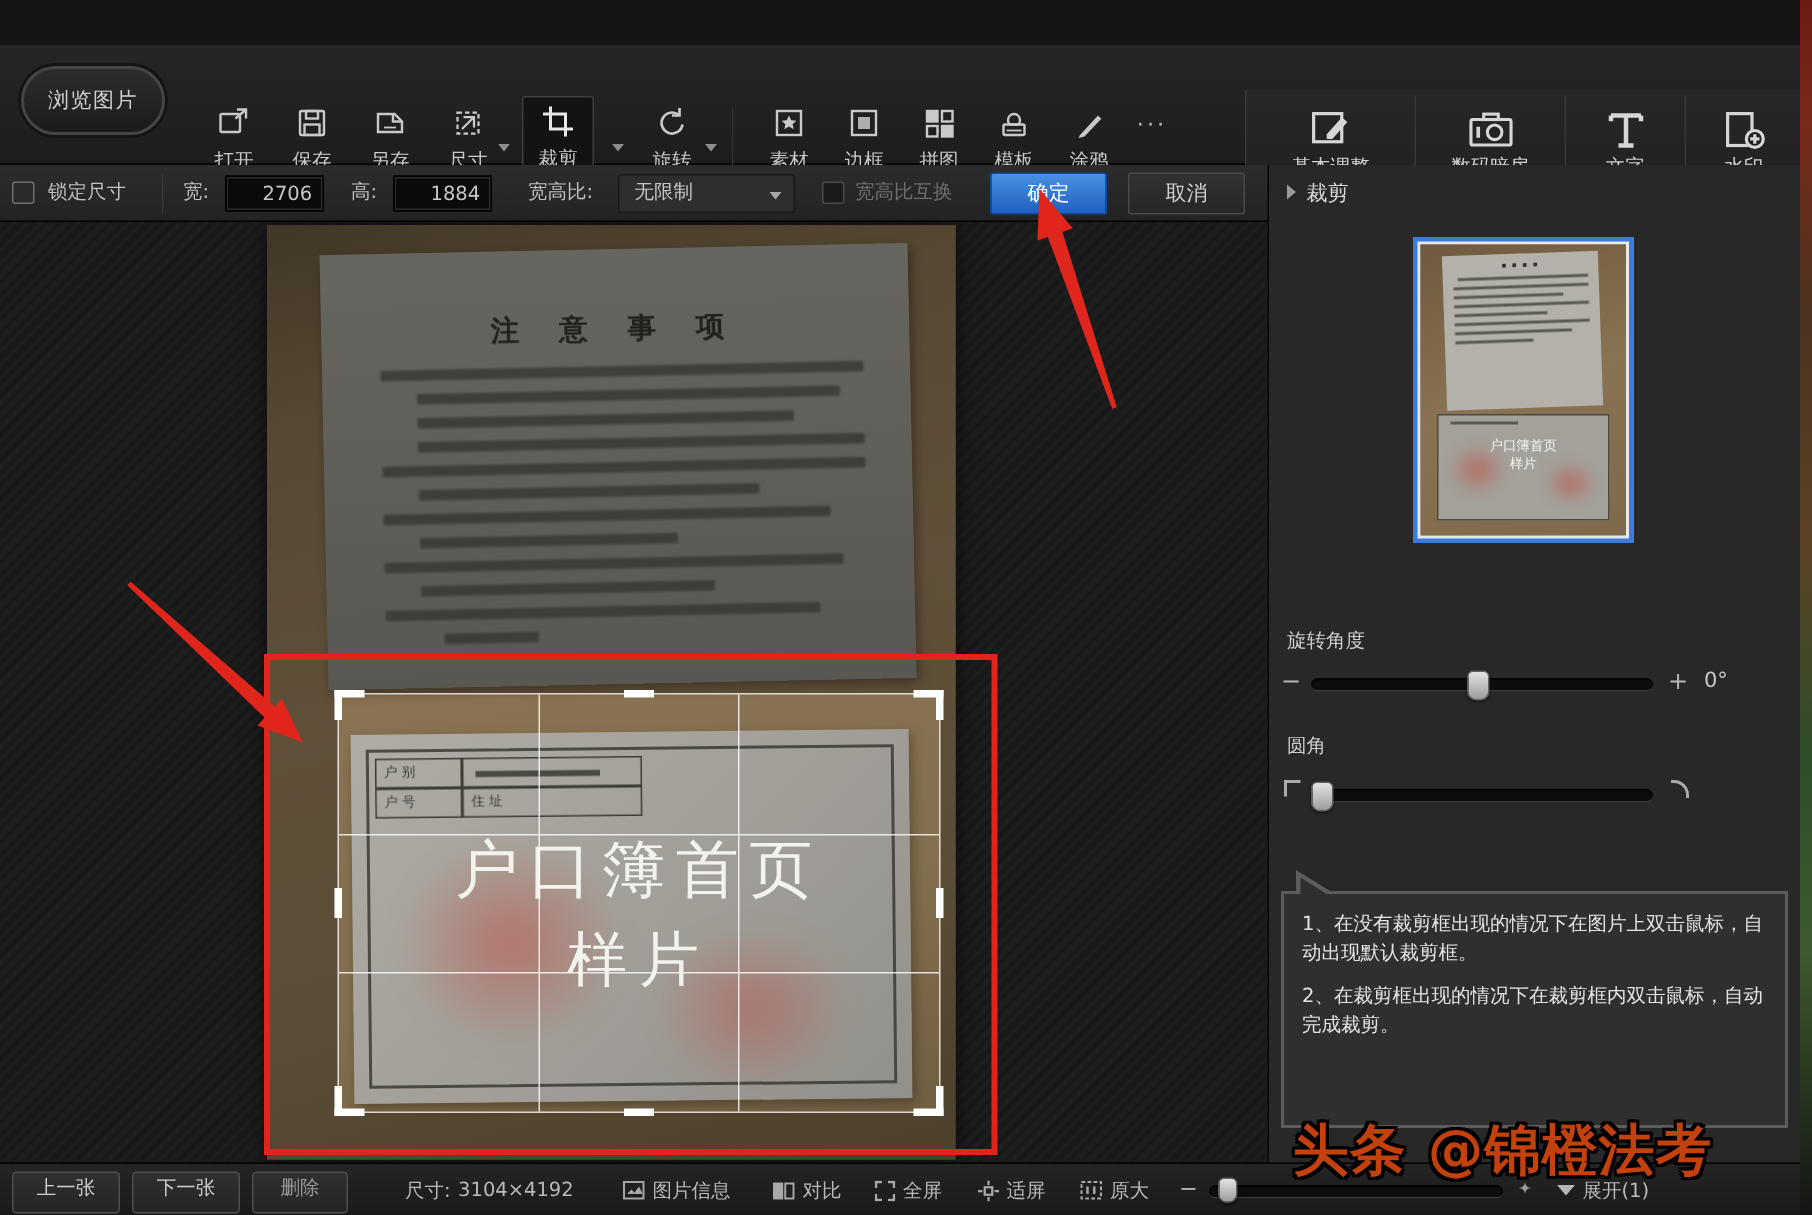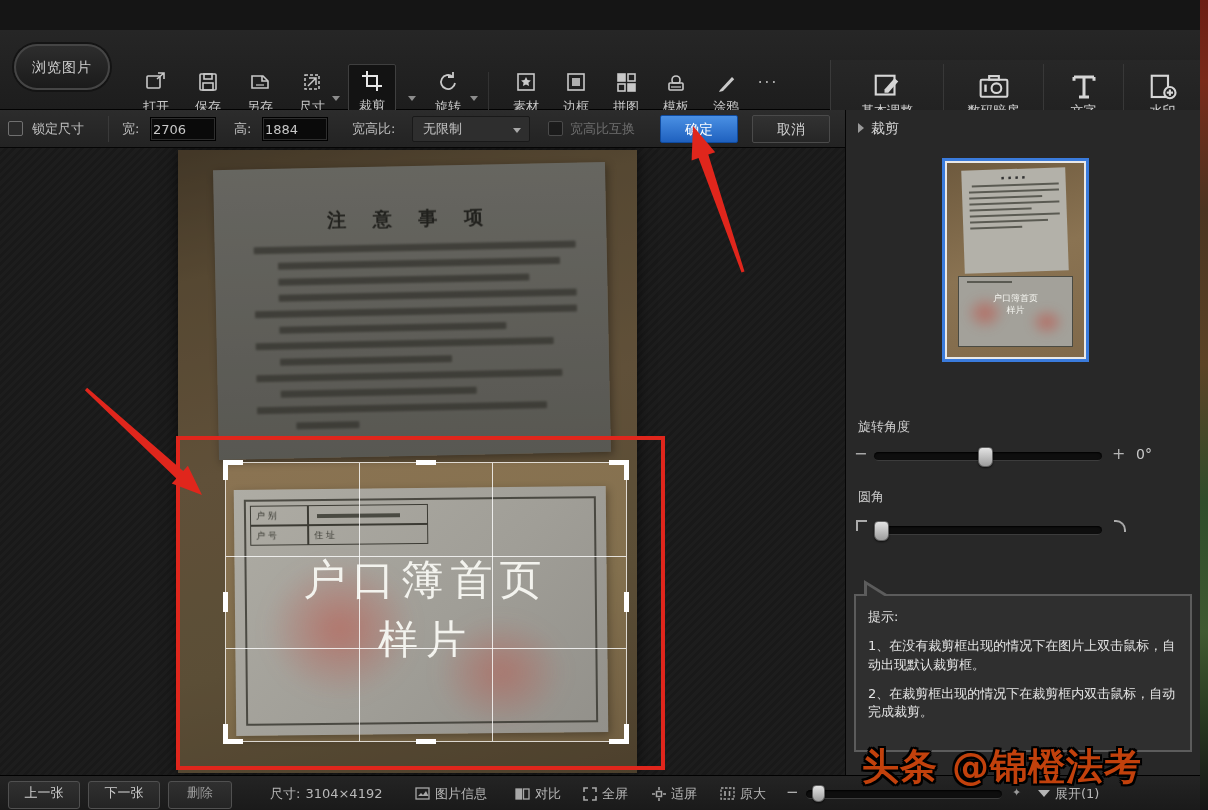--- a/index.html
+++ b/index.html
@@ -56,21 +56,21 @@
   #rtab-1{left:112px;width:100px;}
   #rtab-2{left:212px;width:80px;}
   #rtab-3{left:292px;width:78px;}
 
   
   #crop-bar{left:0;top:110px;width:845px;height:38px;background:linear-gradient(#2c2c2c,#232323);border-bottom:1px solid #050505;}
   .cb-label{top:0;height:38px;line-height:38px;font-size:13px;color:#c0c0c0;}
   .checkbox{top:11px;width:15px;height:15px;background:#2a2a2a;border:1px solid #707070;border-radius:2px;}
   .checkbox.dim{border-color:#4a4a4a;}
   .num-input{top:7px;width:66px;height:24px;background:#0a0a0a;border:1px solid #000;box-shadow:inset 0 0 0 1px #2e2e2e;
-    color:#c8c8c8;font-size:13px;padding-left:2px;font-family:"DejaVu Sans",sans-serif;}
+    color:#c8c8c8;font-size:13px;padding-left:24px;font-family:"DejaVu Sans",sans-serif;}
   #ratio-select{left:412px;top:6px;width:118px;height:26px;background:#2e2e2e;border:1px solid #191919;border-radius:2px;
     color:#c4c4c4;font-size:13px;line-height:24px;padding-left:10px;}
   #ratio-caret{right:8px;top:11px;width:0;height:0;border-left:4px solid transparent;border-right:4px solid transparent;border-top:5px solid #a8a8a8;position:absolute;}
   #ok-btn{left:660px;top:5px;width:78px;height:28px;border-radius:2px;border:1px solid #0f4a9e;
     background:linear-gradient(#4a90e4,#1f61bf);color:#fff;font-size:14px;text-align:center;line-height:26px;}
   #cancel-btn{left:752px;top:5px;width:78px;height:28px;border-radius:2px;border:1px solid #4a4a4a;
     background:linear-gradient(#323232,#262626);color:#d0d0d0;font-size:14px;text-align:center;line-height:26px;}
   .cb-divider{left:108px;top:6px;width:1px;height:26px;background:#111;border-right:1px solid #3a3a3a;}
 
   
@@ -479,21 +479,20 @@
     <div id="rot-plus" class="slider-plus">+</div>
     <div id="rot-value">0°</div>
 
     <div id="corner-label">圆角</div>
     <div id="cor-sym-l"></div>
     <div id="cor-track" class="slider-track"></div>
     <div id="cor-thumb" class="slider-thumb"></div>
     <div id="cor-sym-r"></div>
 
     <div id="tips">
-      <div class="t">提示:</div>
       <div class="t">1、在没有裁剪框出现的情况下在图片上双击鼠标，自动出现默认裁剪框。</div>
       <div class="t">2、在裁剪框出现的情况下在裁剪框内双击鼠标，自动完成裁剪。</div>
     </div>
   </div>
 
   <div id="bottombar" class="abs">
     <div id="prev-btn" class="bb-btn abs">上一张</div>
     <div id="next-btn" class="bb-btn abs">下一张</div>
     <div id="del-btn" class="bb-btn abs">删除</div>
 

